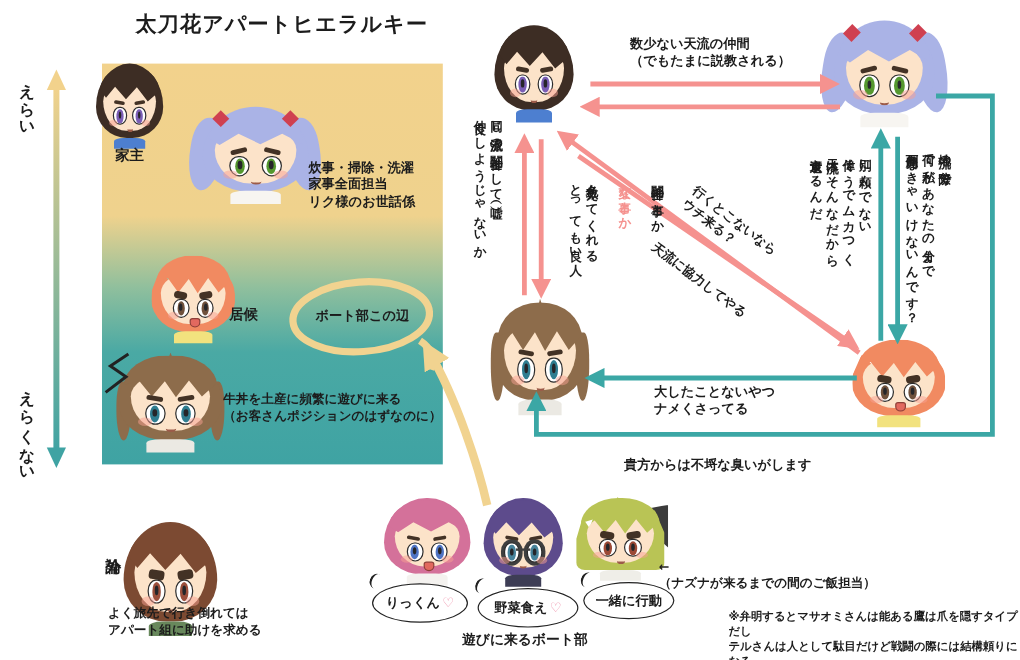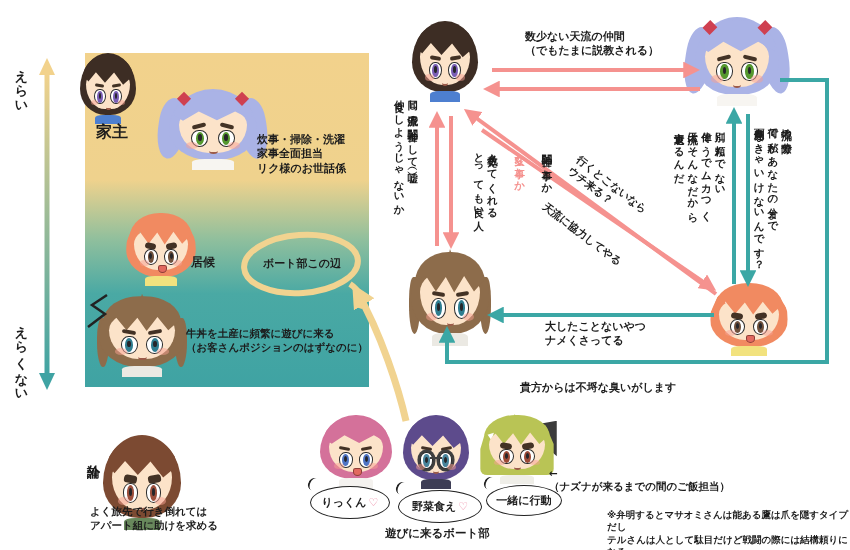--- a/index.html
+++ b/index.html
@@ -331,24 +331,25 @@
       <polyline class="tl" points="780,80 827,80 827,362 447,362 447,331" marker-end="url(#mt)"></polyline>
     </g>
     <g>
       <ellipse class="yl" cx="301" cy="264" rx="57" ry="29" transform="rotate(-4 301 264)"></ellipse>
       <path class="yl" d="M350,284 q14,9 9,24"></path>
       <path class="yl2" d="M406,421 C399,390 381,333 357,292" marker-end="url(#my)"></path>
     </g>
     <path class="sq" d="M107,295 L92,305 L105,314 L88,327"></path>
   </svg>
 
+  <div id="title" class="t" style="left:113px;top:10px">太刀花アパートヒエラルキー</div>
   <div class="t v" style="left:12px;top:60px;font-size:13px">えらい</div>
   <div class="t v" style="left:12px;top:316px;font-size:13px">えらくない</div>
 
-  <div class="t" style="left:96px;top:122px;font-size:16px">家主</div>
+  <div class="t" style="left:96px;top:122px;font-size:12px">家主</div>
   <div class="t" style="left:257px;top:133px">炊事・掃除・洗濯
 家事全面担当
 リク様のお世話係</div>
   <div class="t" style="left:191px;top:255px;font-size:12px">居候</div>
   <div class="t" style="left:248px;top:257px;width:108px;text-align:center;font-size:11px">ボート部この辺</div>
   <div class="t" style="left:186px;top:327px;font-size:10.5px">牛丼を土産に頻繁に遊びに来る
 （お客さんポジションのはずなのに）</div>
 
   <div class="t" style="left:525px;top:30px">数少ない天流の仲間
 （でもたまに説教される）</div>

